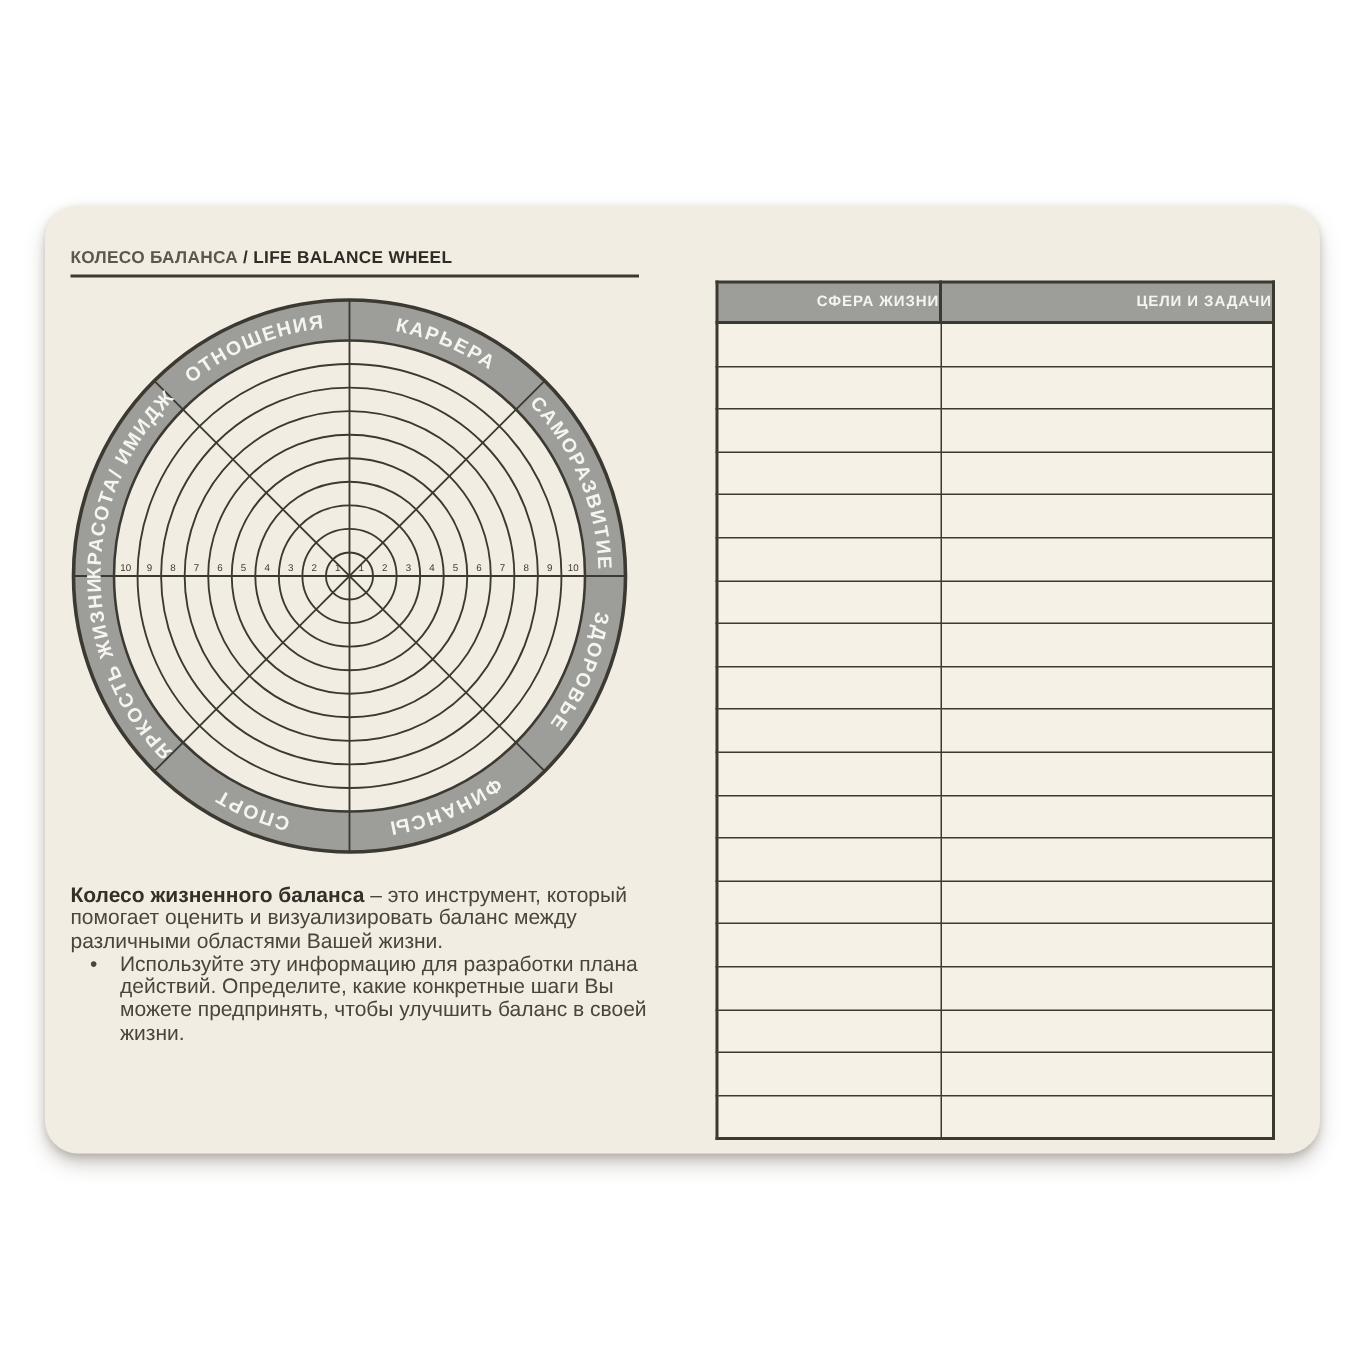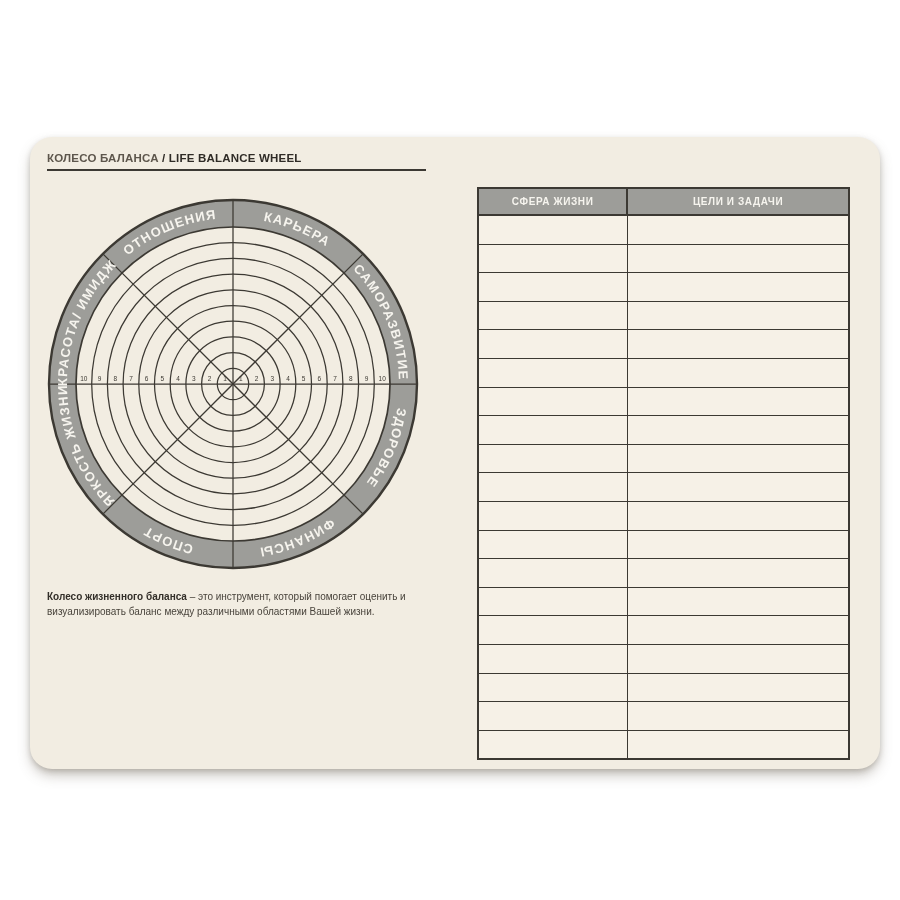--- a/index.html
+++ b/index.html
@@ -6,51 +6,51 @@
   body{
     width:900px;height:900px;position:relative;background:#ffffff;
     font-family:"Liberation Sans", sans-serif;
   }
   .card{
     position:absolute;left:30px;top:137px;width:850px;height:632px;
     background:#f2ede2;border-radius:22px;
     box-shadow:0 7px 14px -2px rgba(110,102,88,0.45), 0 2px 5px rgba(110,102,88,0.25);
   }
   .page-header{
-    position:absolute;top:15px;font-size:11.5px;font-weight:bold;
+    position:absolute;top:29px;font-size:11.5px;font-weight:bold;
     letter-spacing:0.2px;padding-bottom:5px;border-bottom:2px solid #3c3933;
     white-space:nowrap;
   }
   .page-header .hdr-ru{color:#5d564c;}
   .page-header .hdr-sep{color:#2f2b26;}
   .page-header .hdr-en{color:#2f2b26;}
   .left-header{left:17px;width:379px;}
   .right-header{left:443px;width:377px;text-align:right;}
   .wheel-svg{position:absolute;left:13px;top:57px;}
   svg{font-family:"Liberation Sans", sans-serif;}
   .description{
     position:absolute;left:17px;top:452px;width:392px;
-    font-size:10px;line-height:15.3px;color:#49443c;
+    font-size:14px;line-height:15.3px;color:#49443c;
   }
   .description p{margin:0;}
   .description b{color:#332f29;}
   .description ul{margin:0;padding:0 0 0 33px;list-style:none;}
   .description li{position:relative;}
   .description li::before{
     content:"\2022";position:absolute;left:-20px;top:0;color:#49443c;
   }
   .goals-table{
     position:absolute;left:447px;top:50px;width:373px;
     border-collapse:collapse;table-layout:fixed;
     border:2.5px solid #3c3933;
   }
   .goals-table col.c1{width:40.2%;}
   .goals-table th{
     background:#9d9d99;color:#f6f4ee;font-size:10px;font-weight:bold;
-    letter-spacing:0.6px;height:25px;padding:0;text-align:center;
+    letter-spacing:0.6px;height:25px;padding:0;text-align:right;
     border:2px solid #3c3933;
   }
   .goals-table td{
     height:27.6px;padding:0;border:1.5px solid #3c3933;background:#f6f1e7;
   }
 </style>
 </head>
 <body>
 
 <div class="card">
@@ -103,20 +103,21 @@
       <text x="86.35" y="-3.5" font-size="6.5" text-anchor="middle" fill="#3c3933">6</text>
       <text x="102.05" y="-3.5" font-size="6.5" text-anchor="middle" fill="#3c3933">7</text>
       <text x="117.75" y="-3.5" font-size="6.5" text-anchor="middle" fill="#3c3933">8</text>
       <text x="133.45" y="-3.5" font-size="6.5" text-anchor="middle" fill="#3c3933">9</text>
       <text x="149.15" y="-3.5" font-size="6.5" text-anchor="middle" fill="#3c3933">10</text>
     </svg>
 
   <div class="description">
     <p><b>Колесо жизненного баланса</b><span> – это инструмент, который помогает оценить и визуализировать баланс между различными областями Вашей жизни.</span></p>
     <ul id="bullet-list">
+        <li>Используйте эту информацию для разработки плана действий. Определите, какие конкретные шаги Вы можете предпринять, чтобы улучшить баланс в своей жизни.</li>
       </ul>
   </div>
 
 
   <table class="goals-table">
     <colgroup>
         <col class="c1">
         <col class="c2">
       </colgroup>
     <thead>

